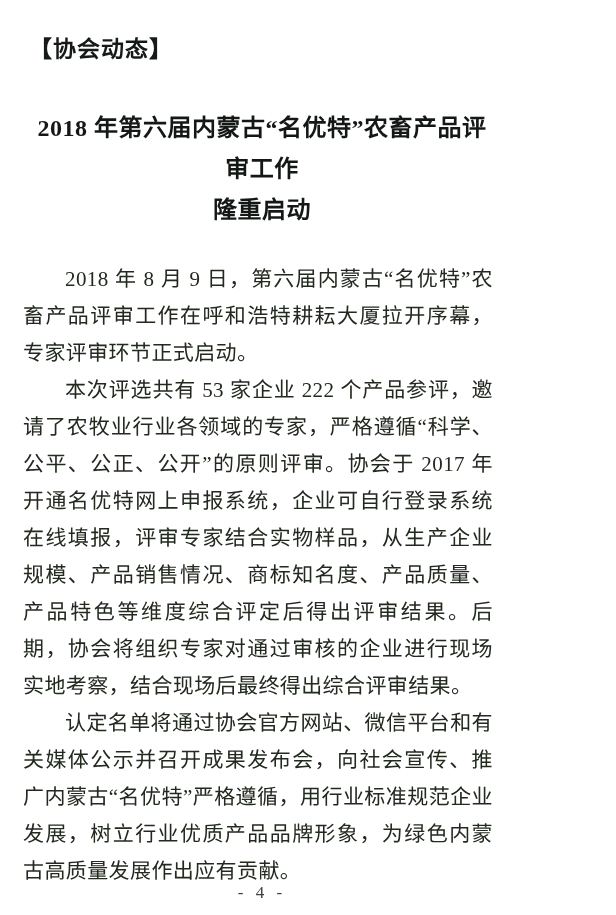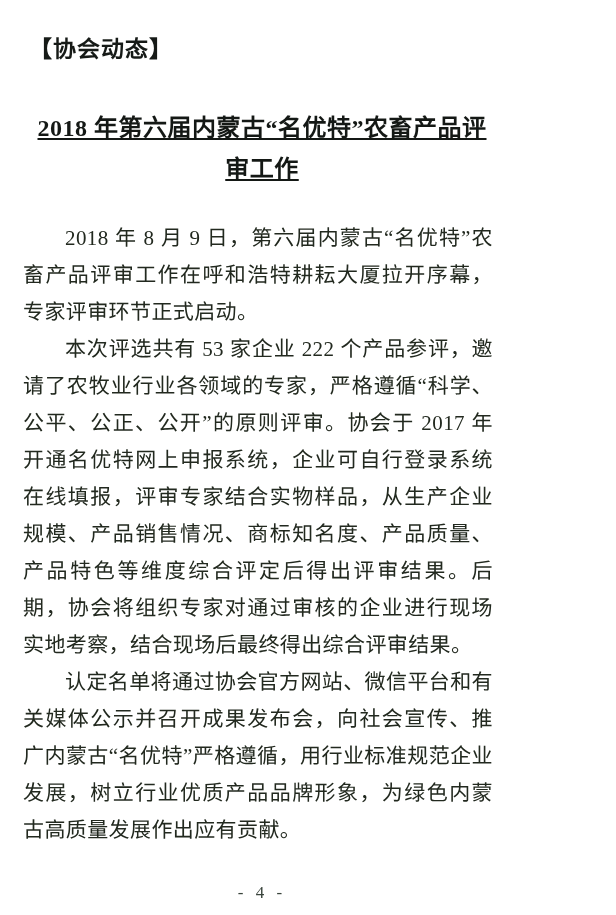--- a/index.html
+++ b/index.html
@@ -27,21 +27,20 @@
   }
   .doc-title {
     margin: 46px 30px 0 30px;
     text-align: center;
     font-family: "Liberation Serif", "DejaVu Serif", serif;
     font-weight: 700;
     font-size: 24px;
     line-height: 41px;
     color: #141815;
     letter-spacing: 0.5px;
-    text-decoration: underline;
   }
   .doc-body {
     margin: 30px 31px 0 23px;
     font-size: 21px;
     line-height: 37px;
     color: #22291f;
     text-align: justify;
     letter-spacing: 0.4px;
   }
   .doc-body p {
@@ -63,20 +62,21 @@
 </style>
 </head>
 <body>
 
 <div class="page">
 
   <div class="section-header">【协会动态】</div>
 
   <h1 class="doc-title">
     <span>2018 年第六届内蒙古“名优特”农畜产品评审工作</span><br>
+    <span>隆重启动</span>
   </h1>
 
   <div class="doc-body">
     <p>2018 年 8 月 9 日，第六届内蒙古“名优特”农畜产品评审工作在呼和浩特耕耘大厦拉开序幕，专家评审环节正式启动。</p>
     <p>本次评选共有 53 家企业 222 个产品参评，邀请了农牧业行业各领域的专家，严格遵循“科学、公平、公正、公开”的原则评审。协会于 2017 年开通名优特网上申报系统，企业可自行登录系统在线填报，评审专家结合实物样品，从生产企业规模、产品销售情况、商标知名度、产品质量、产品特色等维度综合评定后得出评审结果。后期，协会将组织专家对通过审核的企业进行现场实地考察，结合现场后最终得出综合评审结果。</p>
     <p>认定名单将通过协会官方网站、微信平台和有关媒体公示并召开成果发布会，向社会宣传、推广内蒙古“名优特”严格遵循，用行业标准规范企业发展，树立行业优质产品品牌形象，为绿色内蒙古高质量发展作出应有贡献。</p>
   </div>
 
   <div class="page-number">- 4 -</div>
 

